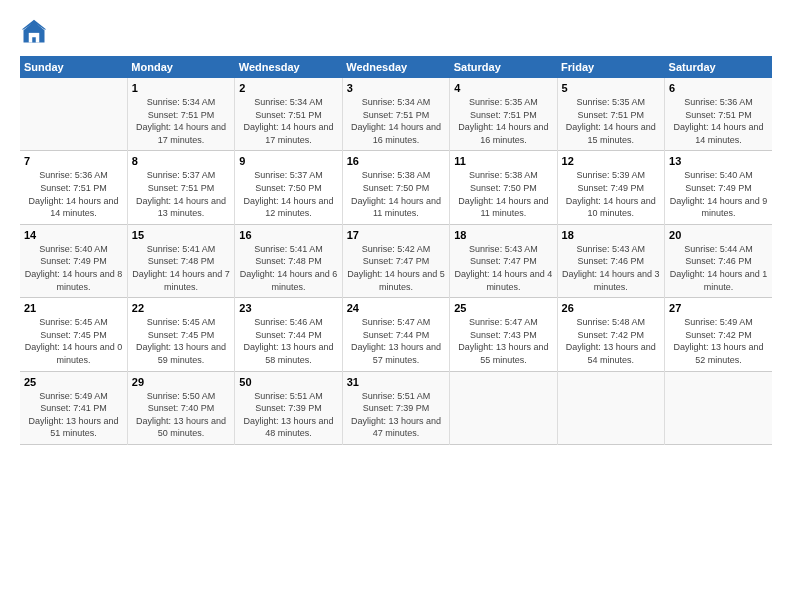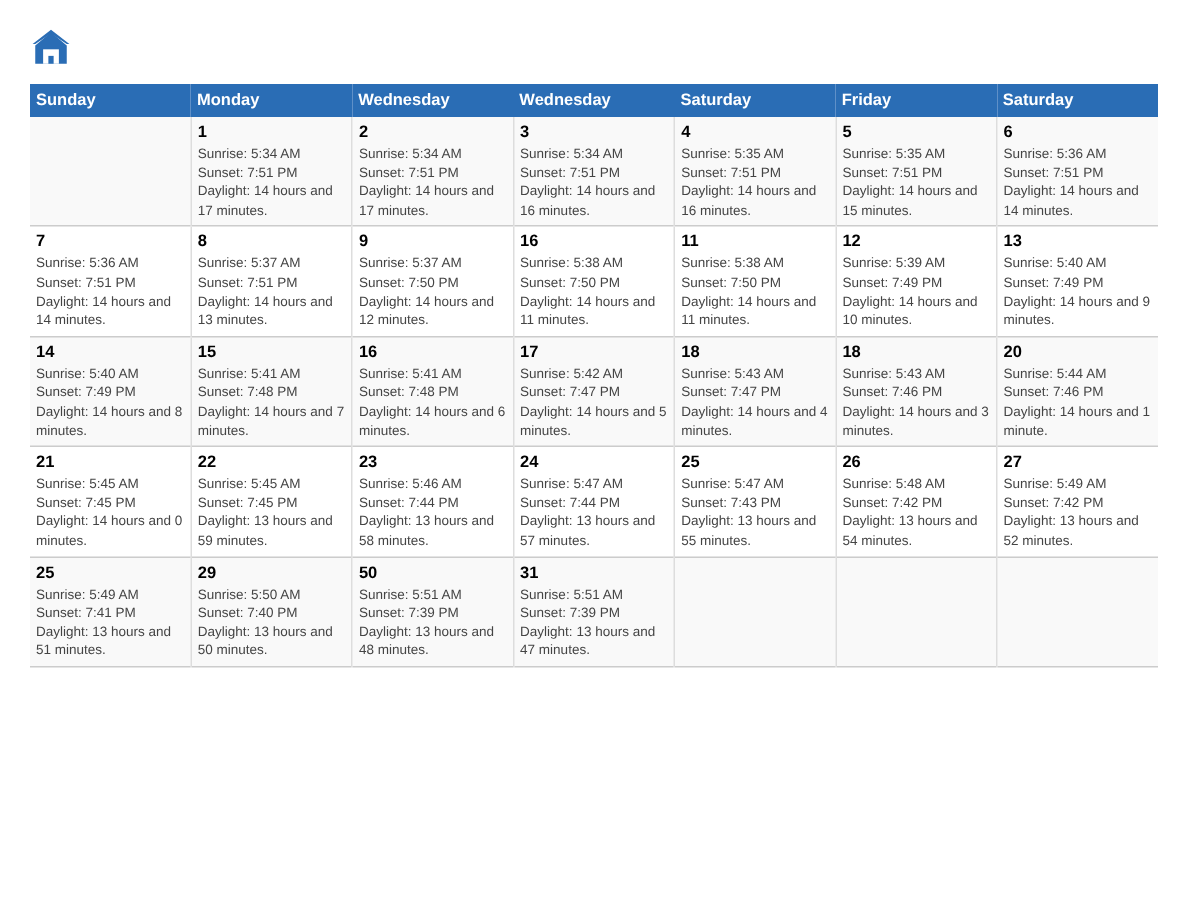--- a/index.html
+++ b/index.html
@@ -95,20 +95,21 @@
     .day-number {
       font-weight: bold;
       font-size: 11px;
       display: block;
       margin-bottom: 2px;
     }
     .day-detail {
       color: #444;
       font-size: 9px;
       line-height: 1.4;
+      text-align: center;
     }
   </style>
 </head>
 <body>
 
 <div class="page">
   <div class="header">
     <div class="logo">
       <svg class="logo-icon" viewBox="0 0 32 32">
         <polygon points="16,4 28,14 28,28 4,28 4,14" fill="#2a6db5"></polygon>

